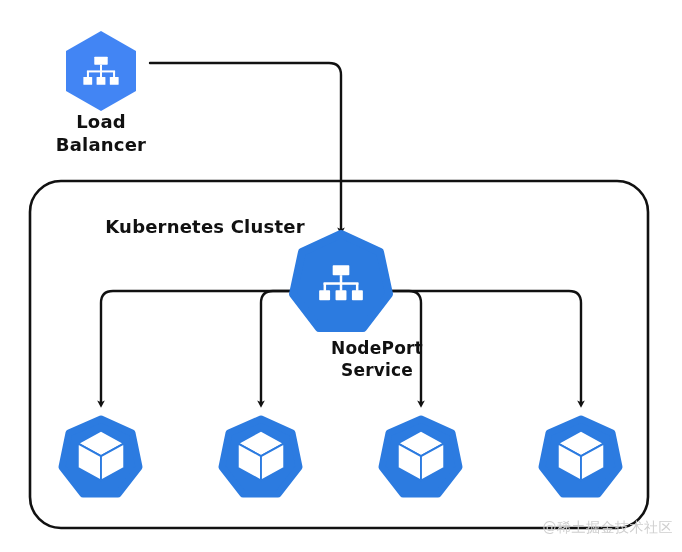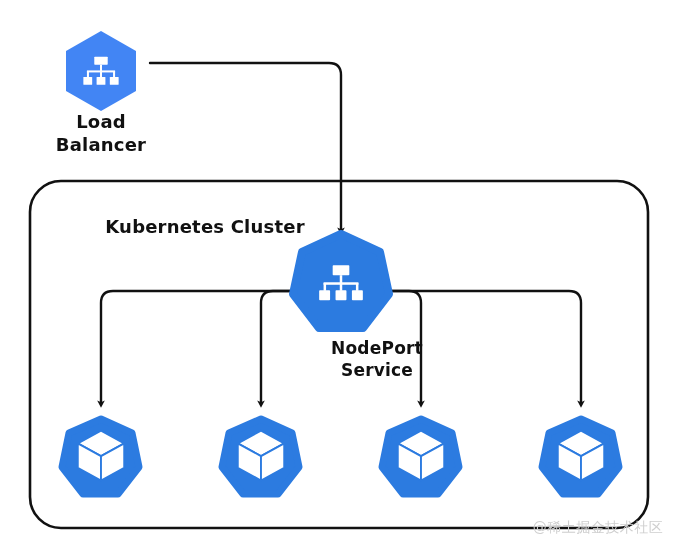--- a/index.html
+++ b/index.html
@@ -55,21 +55,21 @@
     text-align: center;
     font-size: 18px;
   }
   #watermark {
     position: absolute;
     left: 523px;
     top: 519px;
     width: 150px;
     font-size: 14px;
     color: #cfcfcf;
-    text-align: center;
+    text-align: right;
     letter-spacing: 0.5px;
     white-space: pre;
     font-family: "DejaVu Sans", sans-serif;
     user-select: none;
   }
 </style>
 </head>
 <body>
 
 <div id="canvas">

